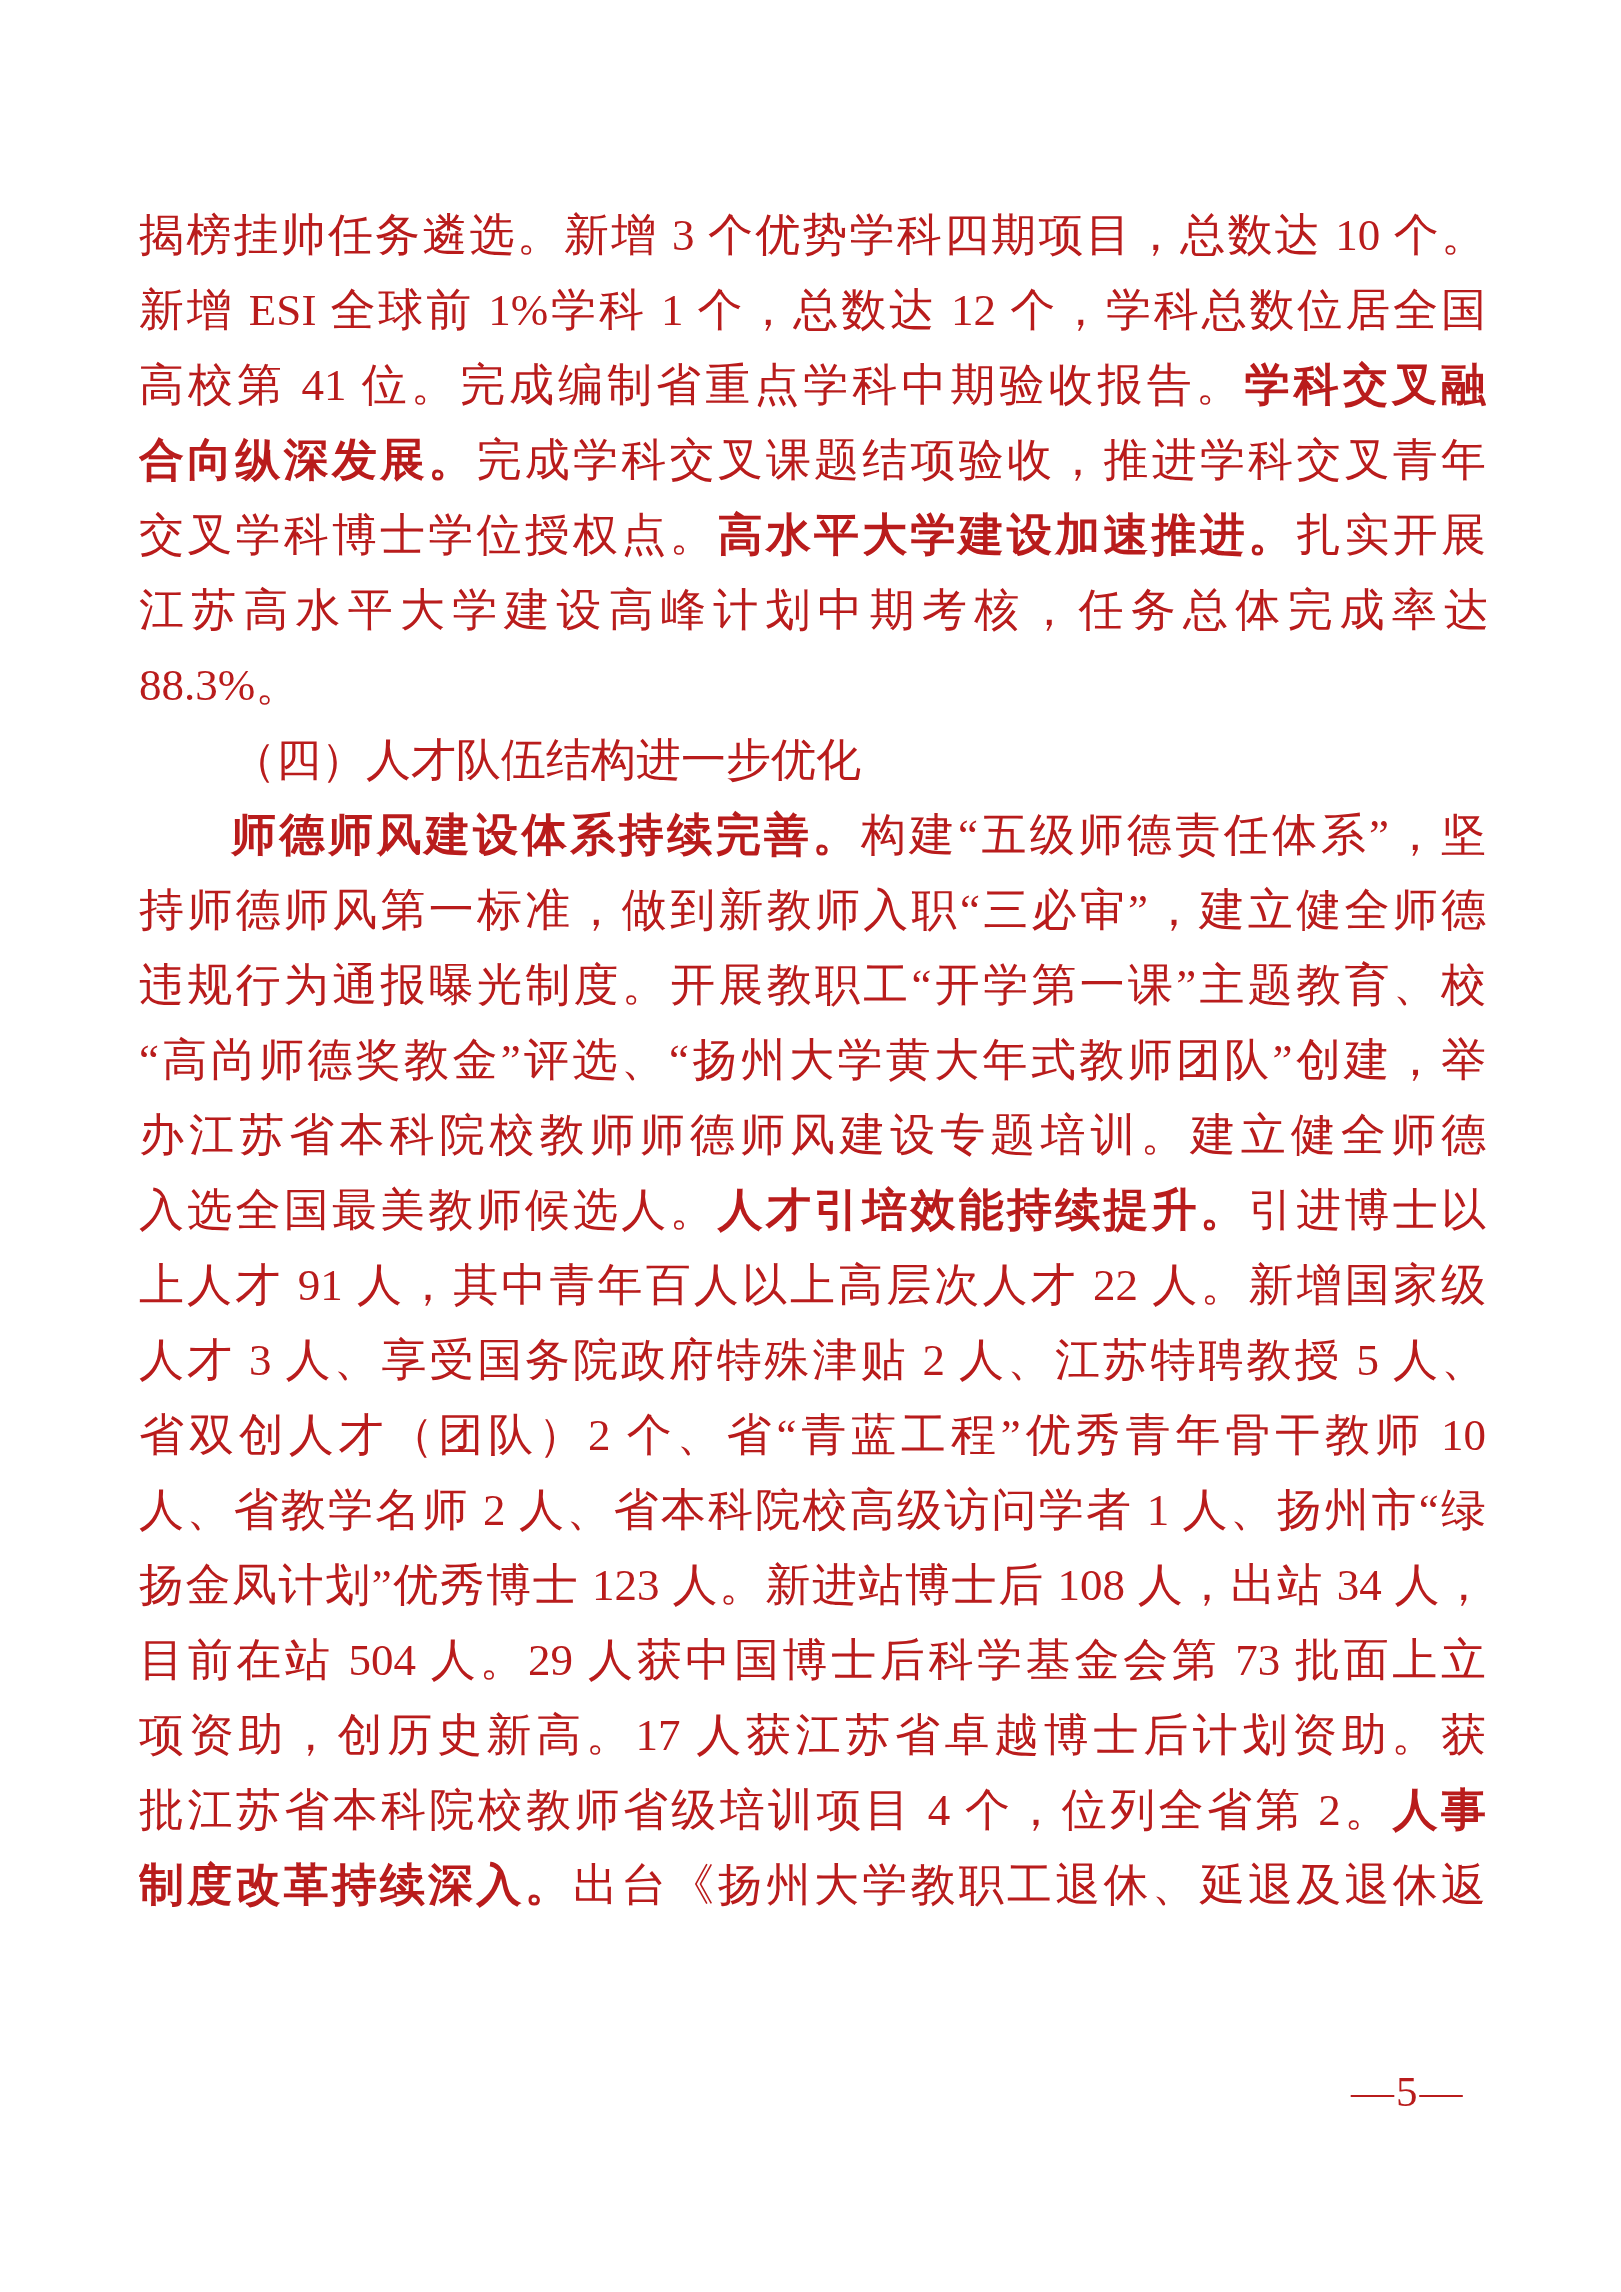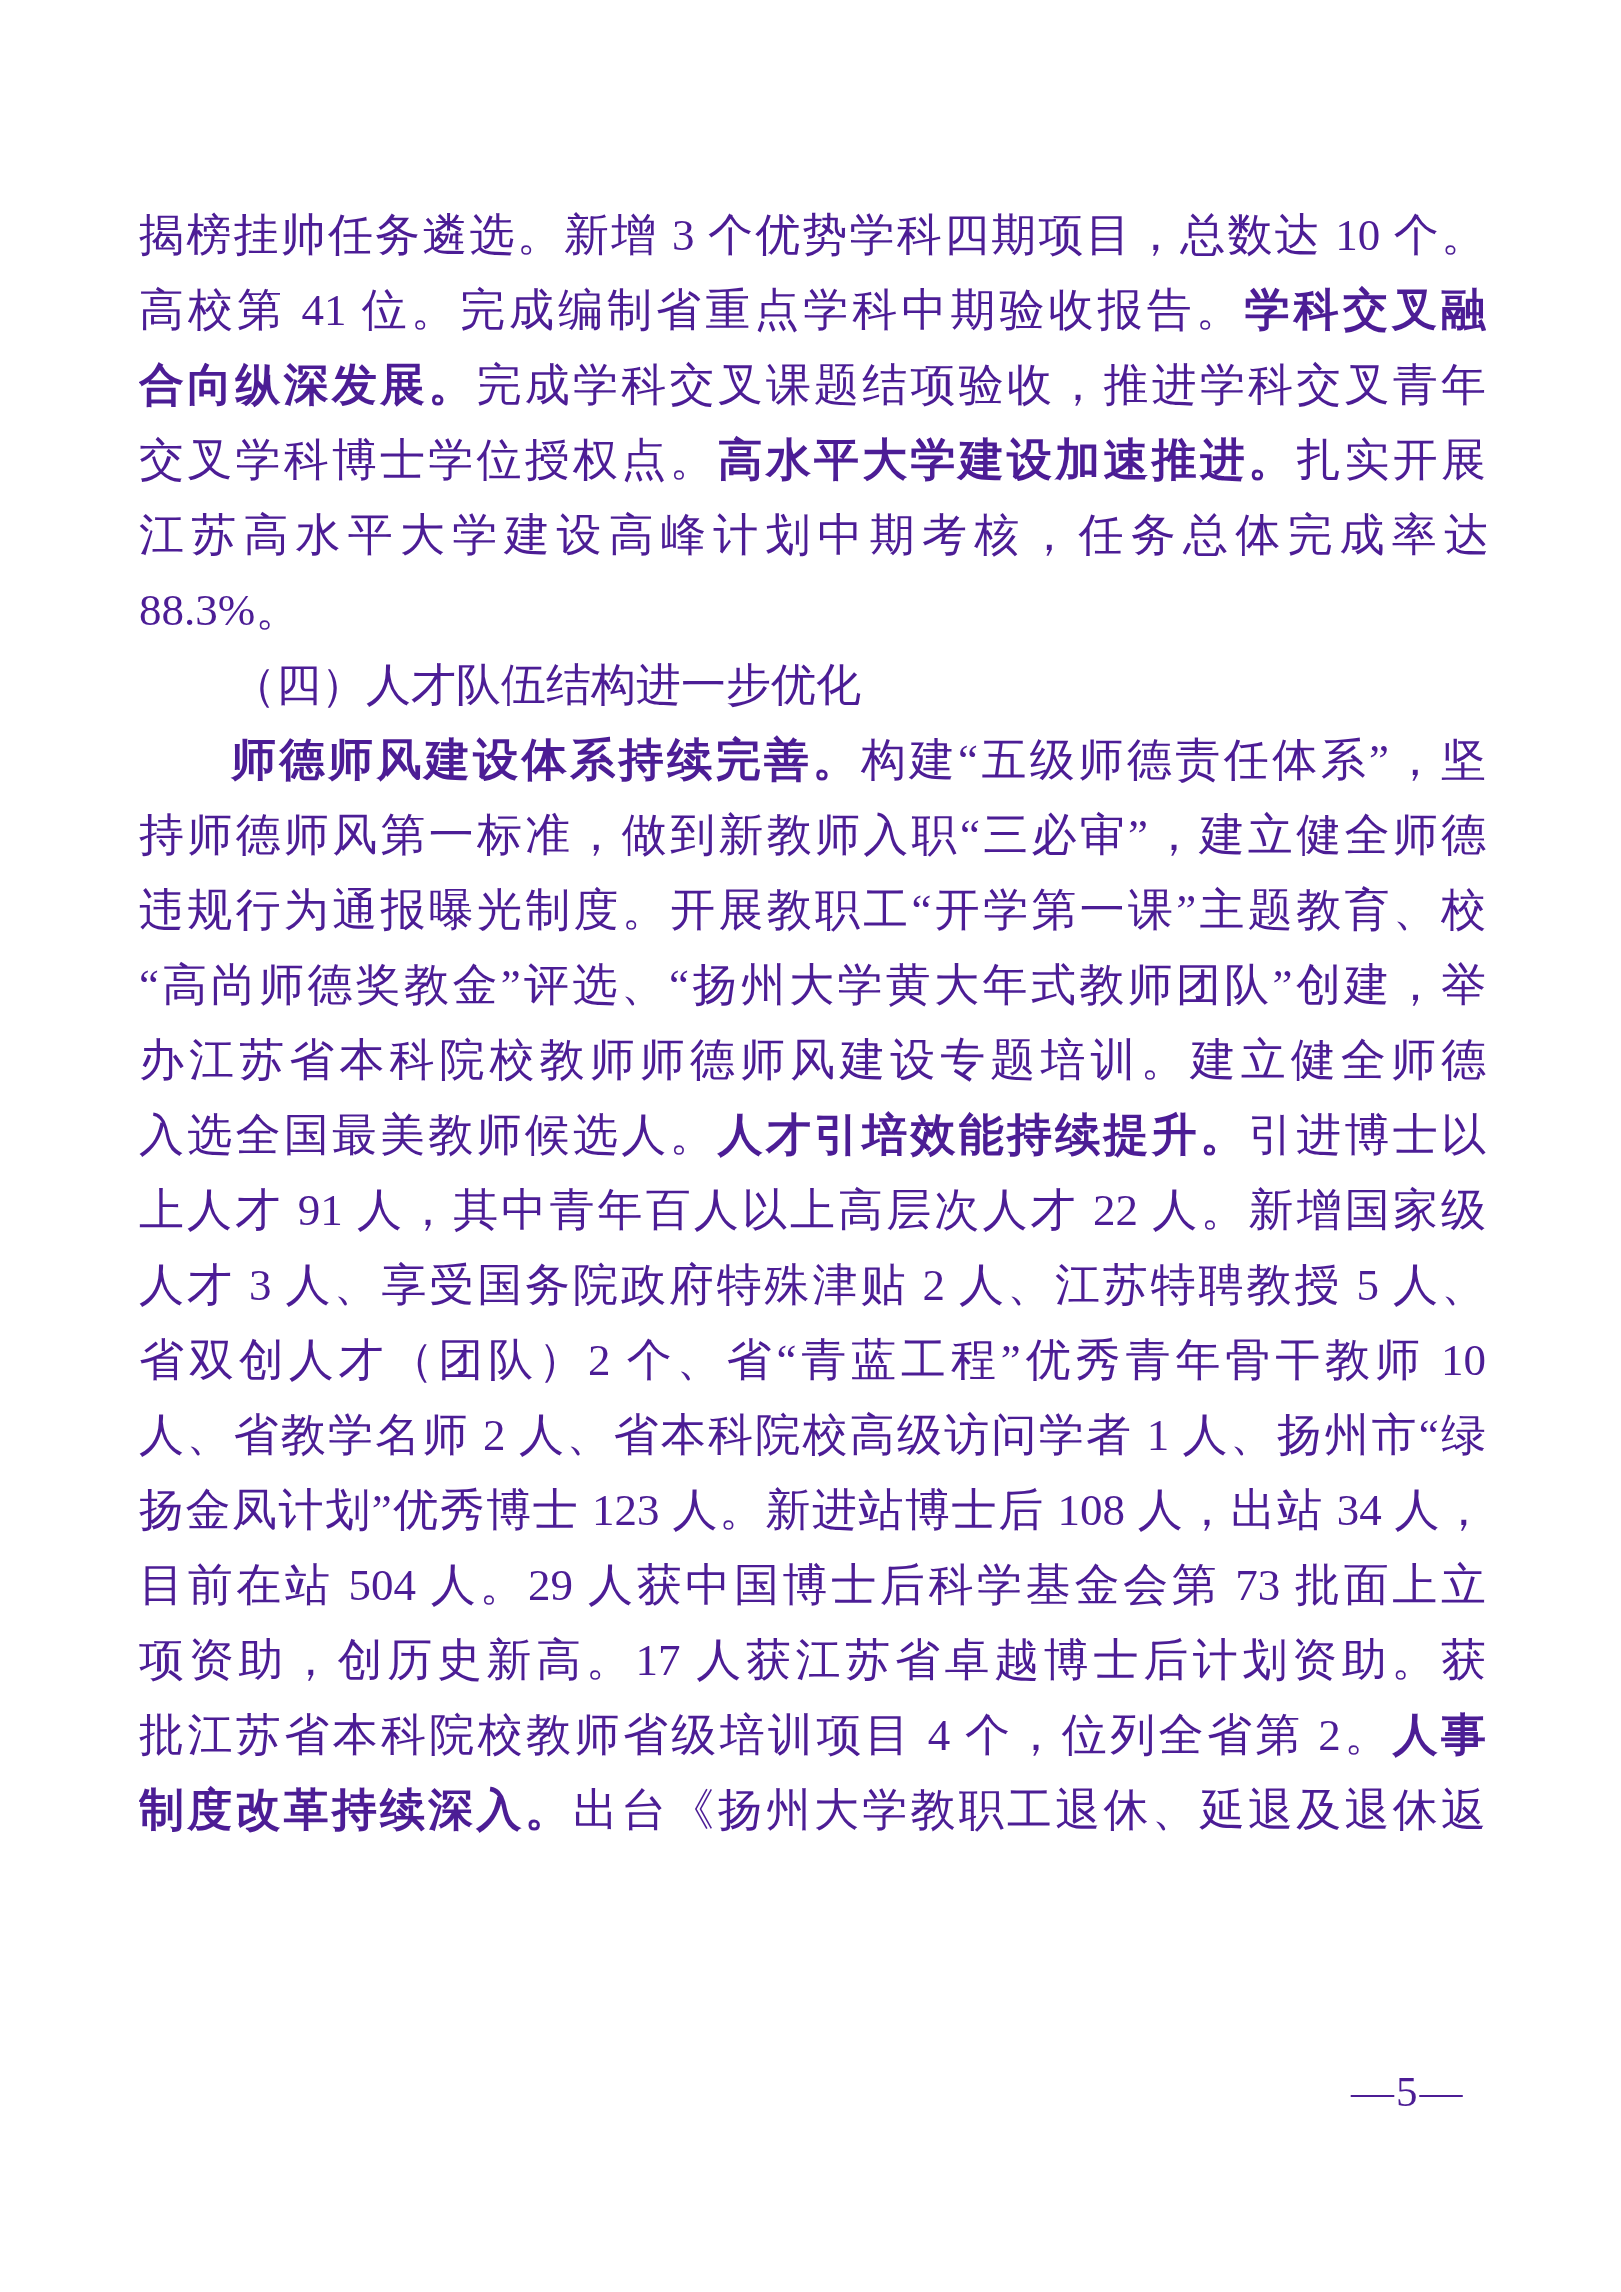--- a/index.html
+++ b/index.html
@@ -6,21 +6,21 @@
     margin: 0;
     padding: 0;
     background: #e8e8e8;
   }
   .page {
     position: relative;
     width: 1621px;
     height: 2293px;
     background: #ffffff;
     font-family: "Liberation Serif", "DejaVu Serif", serif;
-    color: #4c1d95;
+    color: #b91c1c;
     overflow: hidden;
   }
   .textblock {
     position: absolute;
     left: 139px;
     top: 198px;
     width: 1347px;
   }
   .line {
     height: 75px;
@@ -60,20 +60,21 @@
     letter-spacing: 2px;
   }
 </style>
 </head>
 <body>
 
 <div class="page">
   <div class="textblock">
 
     <div class="line"><span>揭榜挂帅任务遴选。新增 3 个优势学科四期项目，总数达 10 个。</span></div>
+    <div class="line"><span>新增 ESI 全球前 1%学科 1 个，总数达 12 个，学科总数位居全国</span></div>
     <div class="line"><span>高校第 41 位。完成编制省重点学科中期验收报告。</span><span class="b">学科交叉融</span></div>
     <div class="line"><span class="b">合向纵深发展。</span><span>完成学科交叉课题结项验收，推进学科交叉青年</span></div>
     <div class="line"><span>交叉学科博士学位授权点。</span><span class="b">高水平大学建设加速推进。</span><span>扎实开展</span></div>
     <div class="line loose"><span>江苏高水平大学建设高峰计划中期考核，任务总体完成率达</span></div>
     <div class="line plain"><span>88.3%。</span></div>
 
     <div class="line plain indent kai"><span>（四）人才队伍结构进一步优化</span></div>
 
     <div class="line indent"><span class="b">师德师风建设体系持续完善。</span><span>构建“五级师德责任体系”，坚</span></div>
     <div class="line"><span>持师德师风第一标准，做到新教师入职“三必审”，建立健全师德</span></div>

